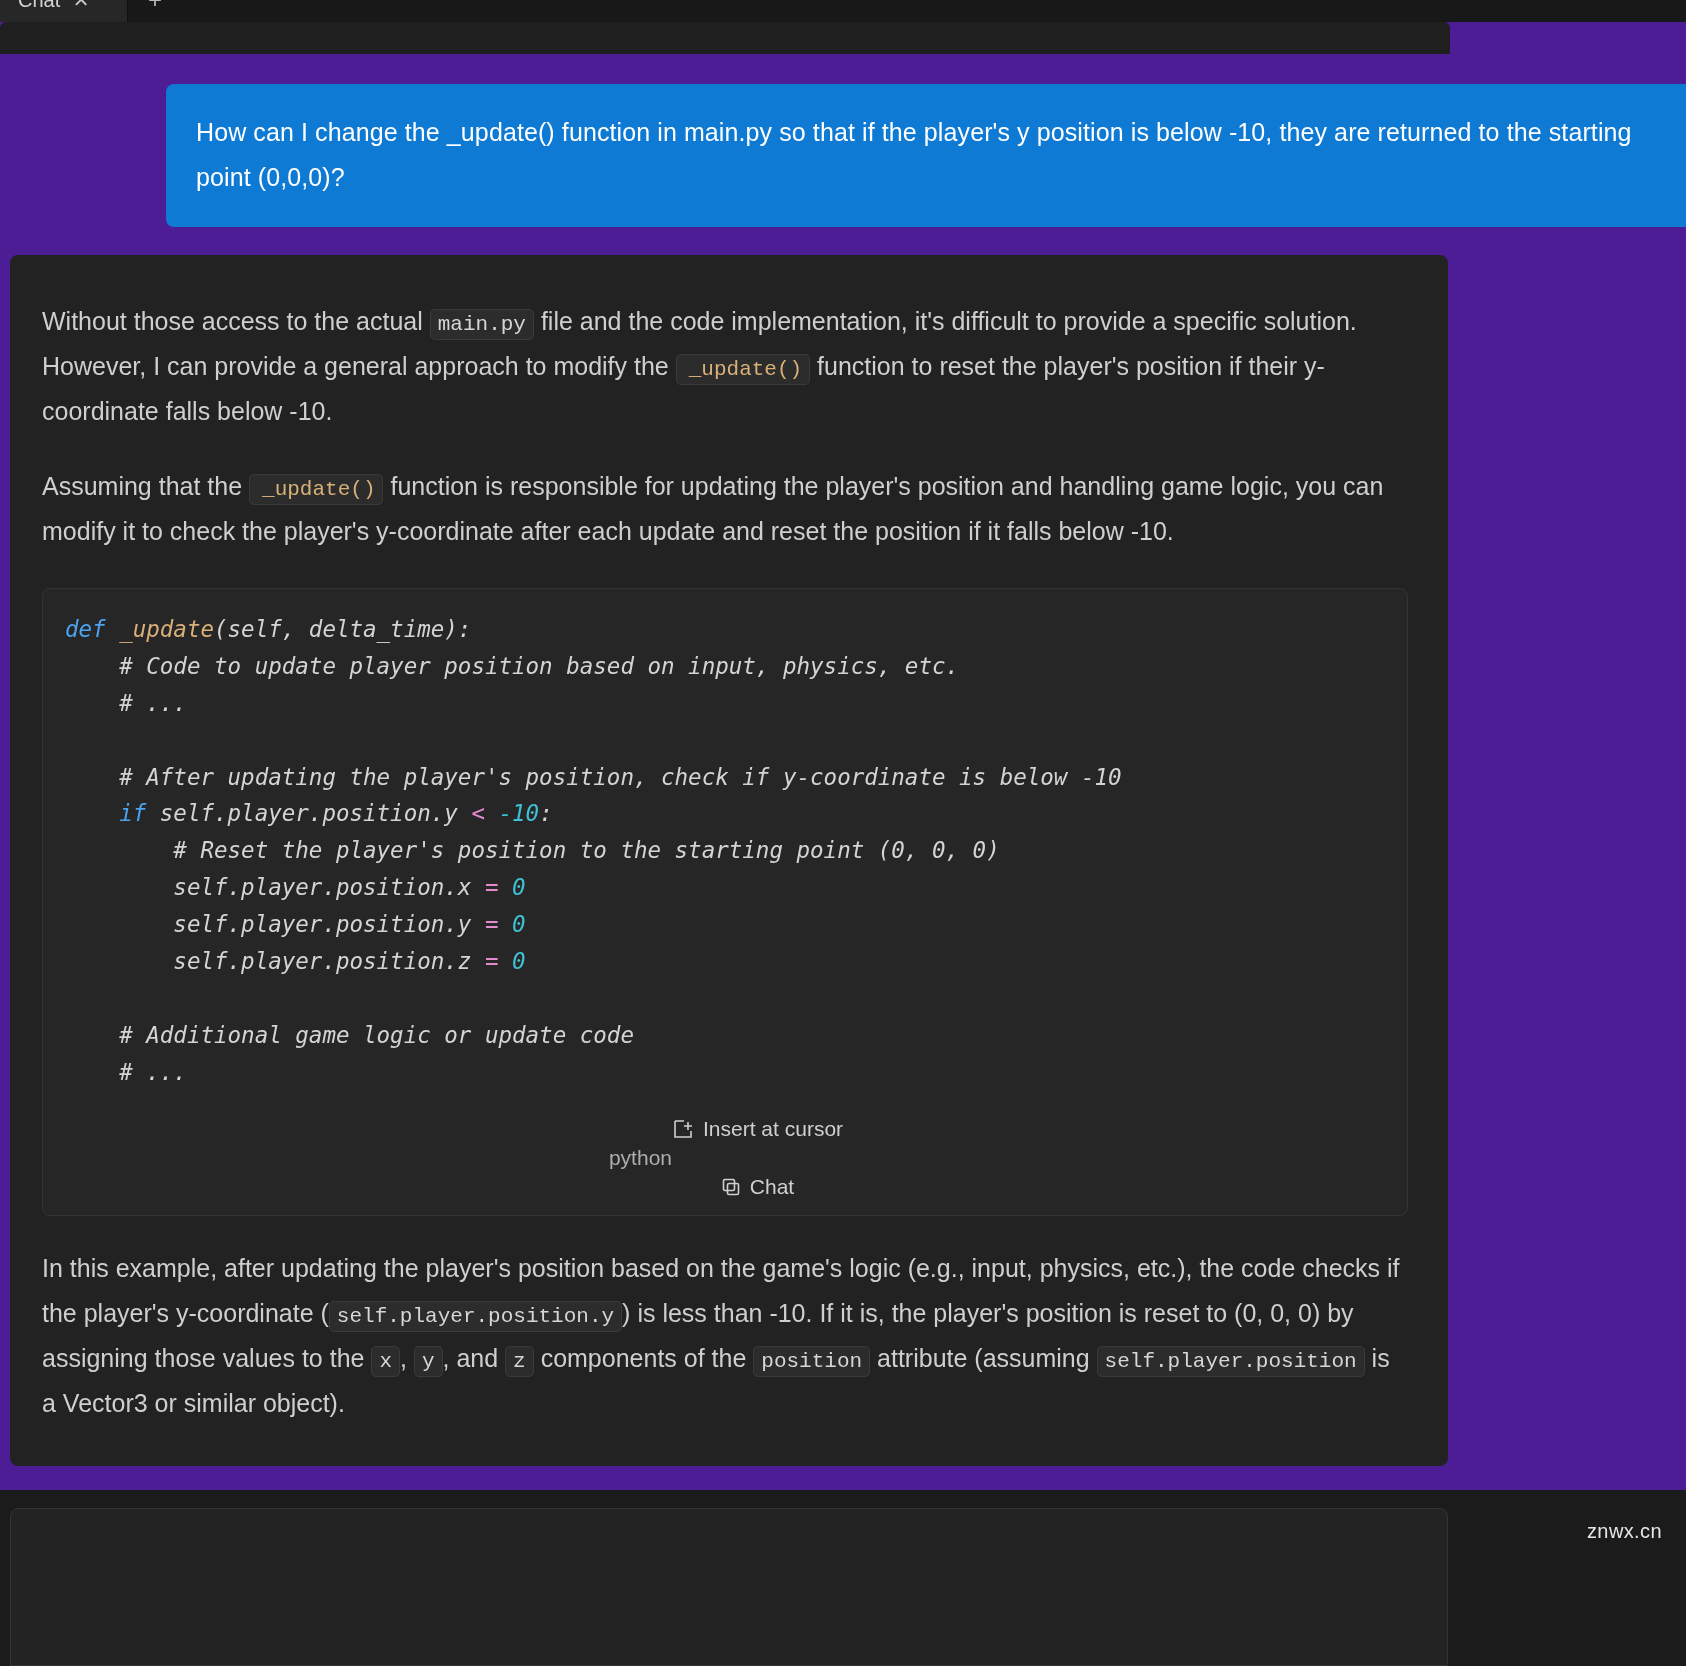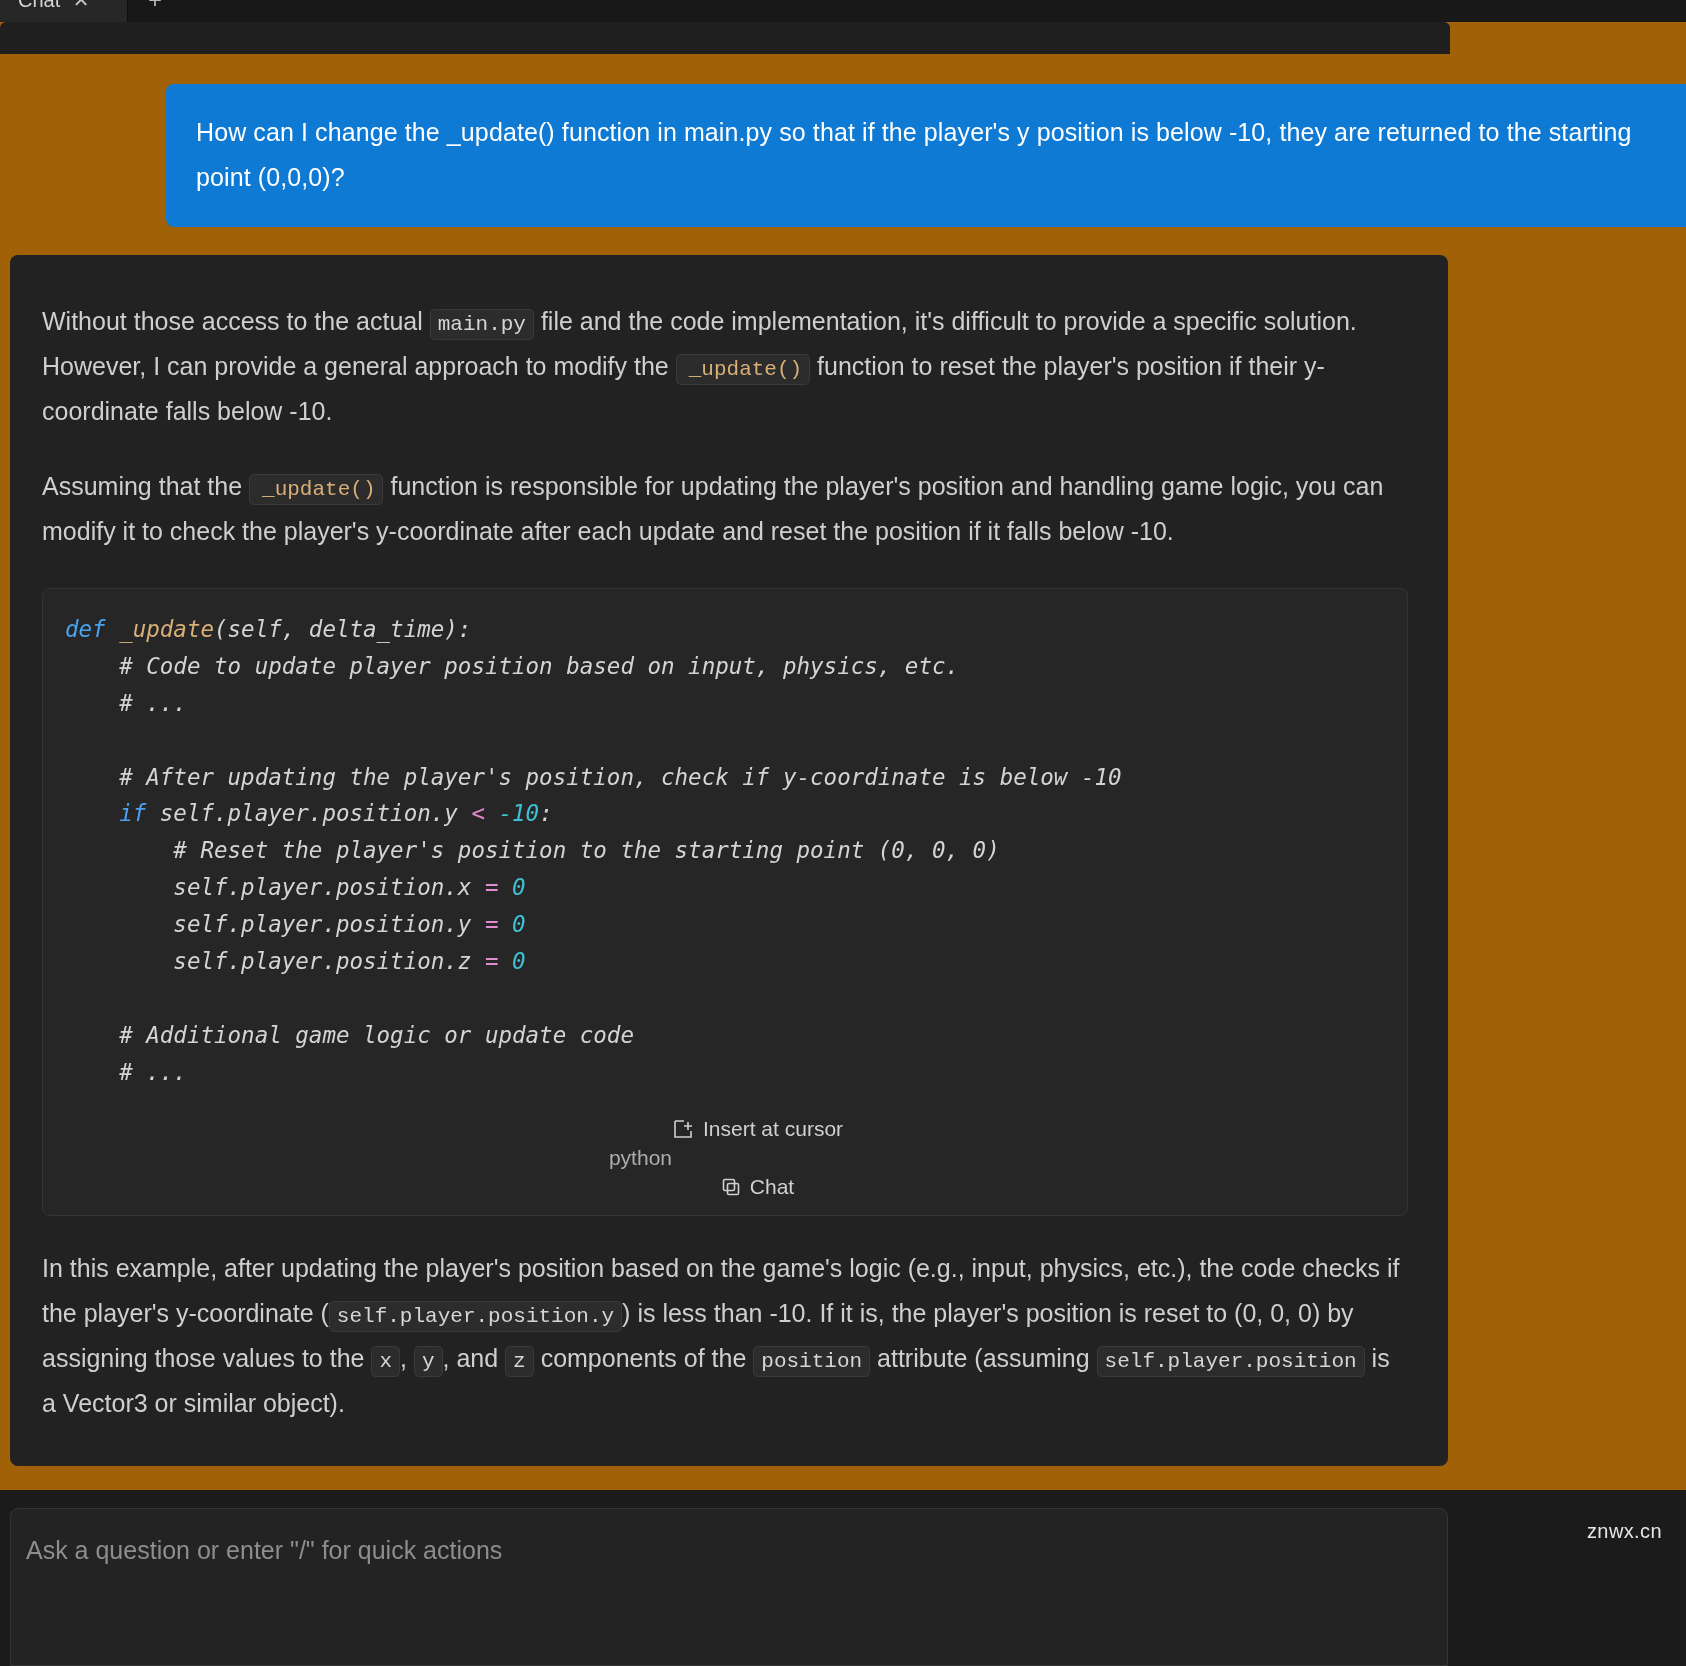--- a/index.html
+++ b/index.html
@@ -53,21 +53,21 @@
     line-height: 44px;
   }
 
   
   .conversation {
     position: absolute;
     top: 22px;
     left: 0;
     width: 1686px;
     height: 1468px;
-    background: #a16207;
+    background: #4c1d95;
     overflow: hidden;
   }
 
   
   .top-filler {
     height: 32px;
     width: 1450px;
     background: #1f1f1f;
     border-radius: 6px 6px 0 0;
     margin: 0 0 0 0;
@@ -262,16 +262,15 @@
       </div>
     </div>
 
     <p><span>In this example, after updating the player's position based on the game's logic (e.g., input, physics, etc.), the code checks if the player's y-coordinate (</span><code class="inline">self.player.position.y</code><span>) is less than -10. If it is, the player's position is reset to (0, 0, 0) by assigning those values to the </span><code class="inline">x</code><span>, </span><code class="inline">y</code><span>, and </span><code class="inline">z</code><span> components of the </span><code class="inline">position</code><span> attribute (assuming </span><code class="inline">self.player.position</code><span> is a Vector3 or similar object).</span></p>
 
   </div>
 </div>
 
 <div class="composer-region">
   <div class="composer-inner"></div>
-  <div class="composer-placeholder">Ask a question or enter "/" for quick actions</div>
 </div>
 
 <div class="watermark">znwx.cn</div>
 
 </body></html>

